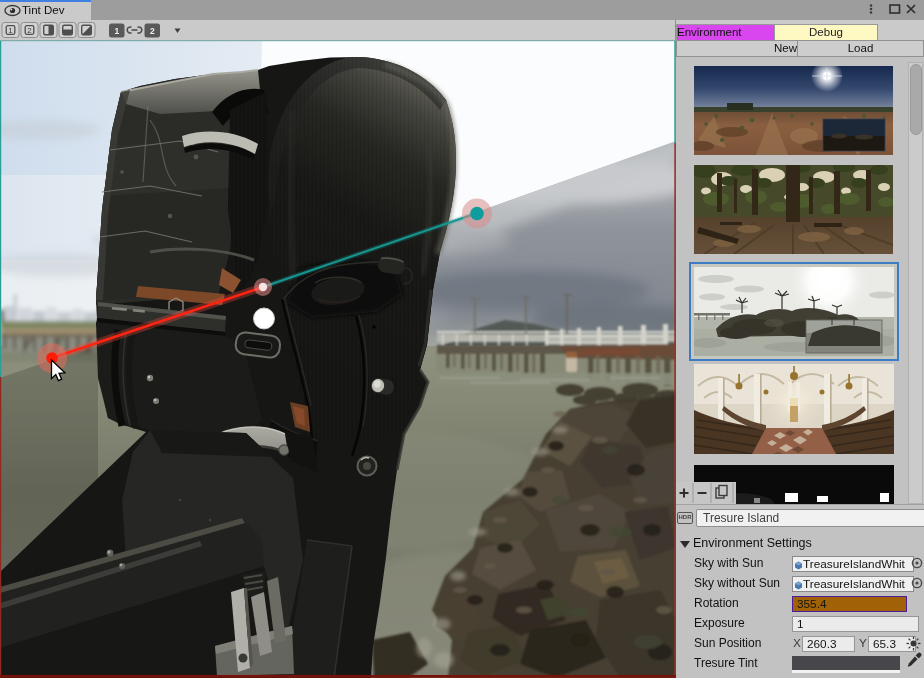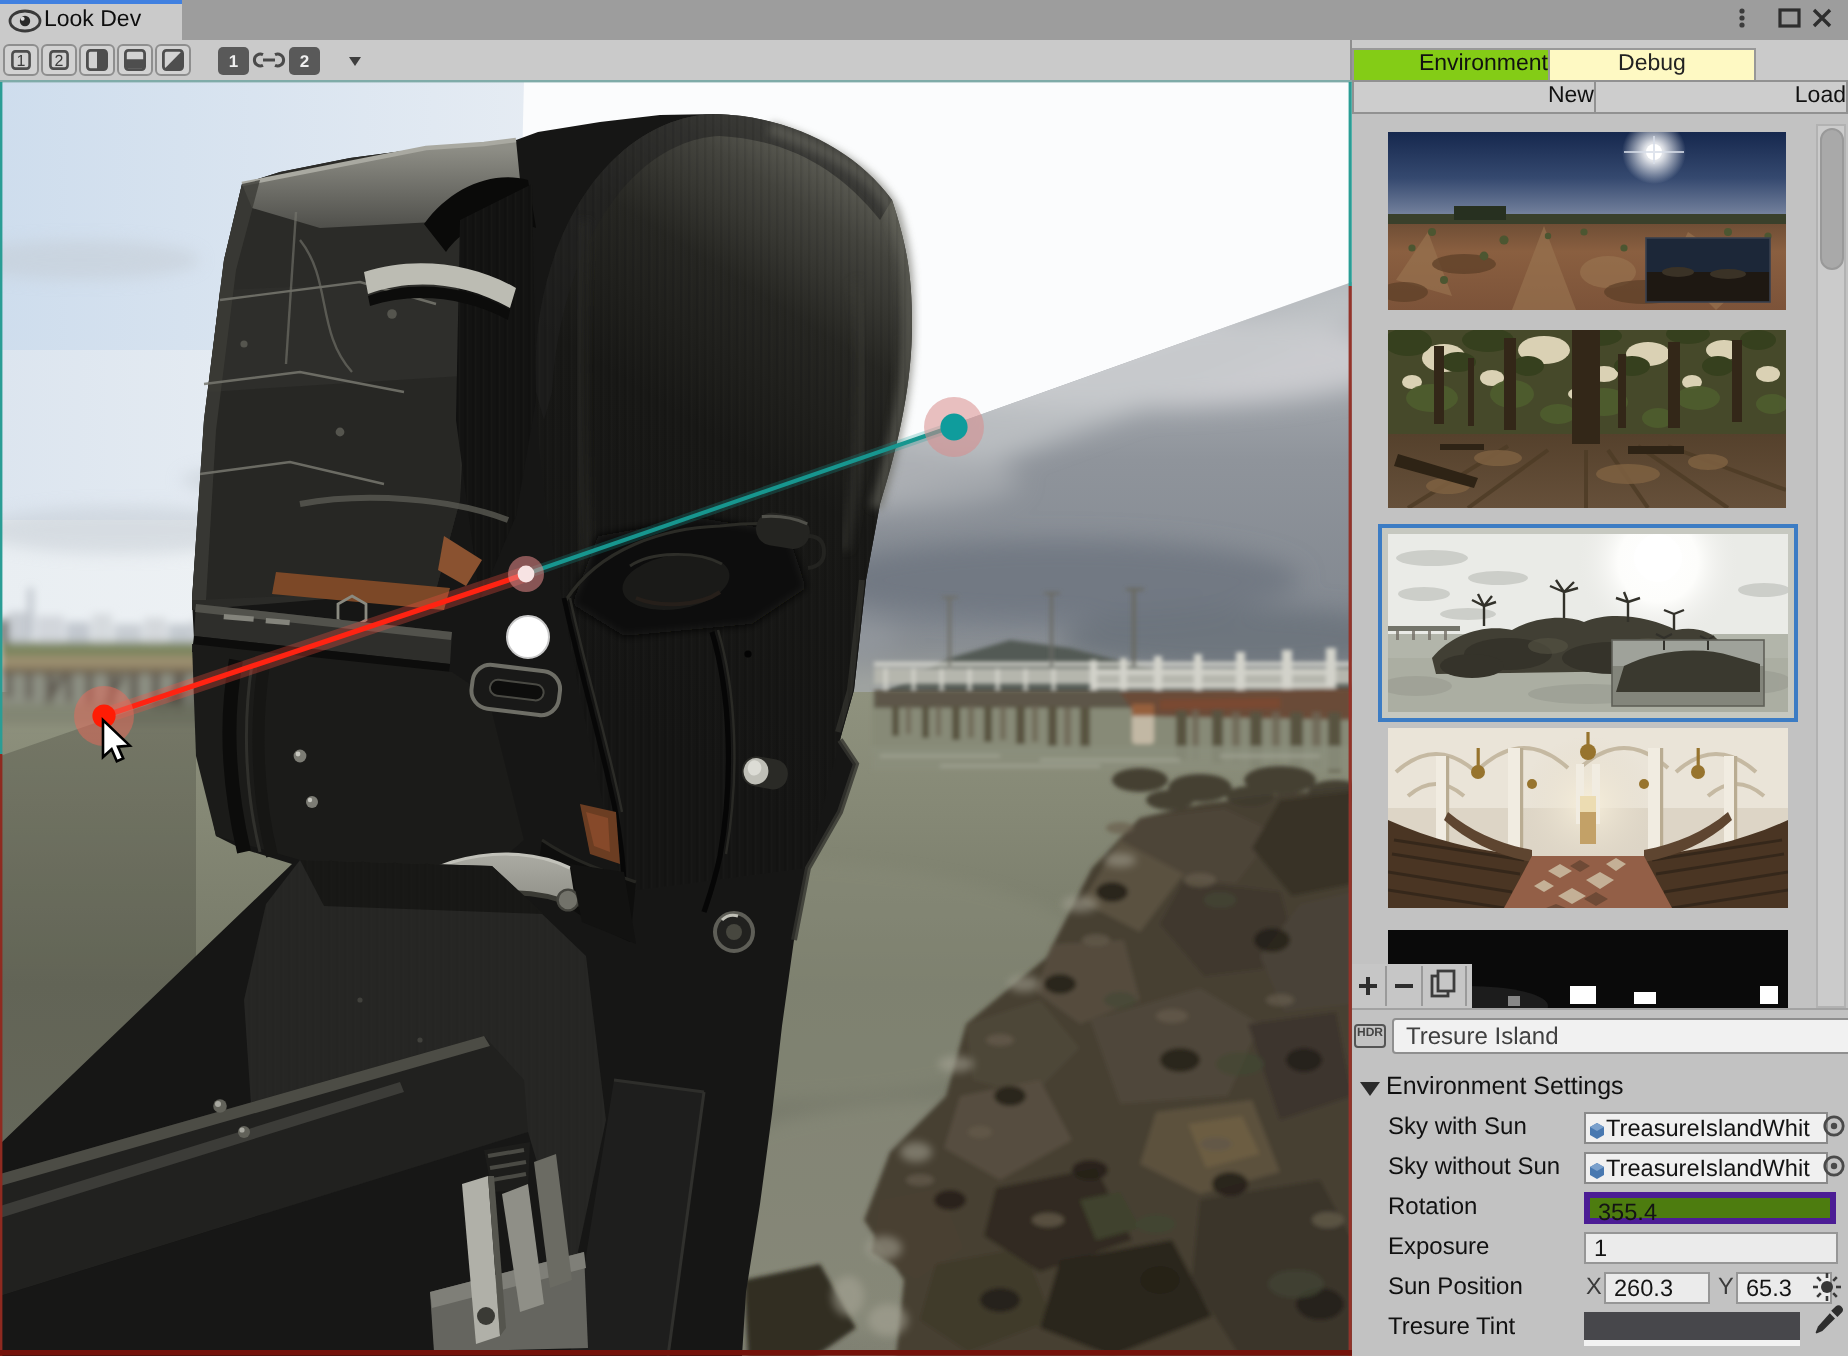--- a/index.html
+++ b/index.html
@@ -8,21 +8,21 @@
 </style></head>
 <body>
 
 <div class="abs" style="left:0;top:0;width:924px;height:20px;background:#9d9d9d"></div>
 <div class="abs" style="left:0;top:0;width:91px;height:20px;background:#cacaca;border-top:2px solid #4080e0;box-sizing:border-box"></div>
 <svg class="abs" style="left:4px;top:4px" width="17" height="13" viewBox="0 0 17 13">
   <ellipse cx="8.5" cy="6.5" rx="7.5" ry="5" fill="none" stroke="#3a3a3a" stroke-width="1.4"></ellipse>
   <circle cx="8.5" cy="6.5" r="2.6" fill="#2a2a2a"></circle>
   <circle cx="7.3" cy="5.4" r="1" fill="#ddd"></circle>
 </svg>
-<div class="abs" style="left:22px;top:3.5px;font-size:11.5px;color:#0e0e0e">Look Dev</div>
+<div class="abs" style="left:22px;top:3.5px;font-size:11.5px;color:#0e0e0e">Tint Dev</div>
 
 <svg class="abs" style="left:866px;top:2px" width="56" height="14" viewBox="0 0 56 14">
   <circle cx="5" cy="3.5" r="1.3" fill="#3c3c3c"></circle>
     <circle cx="5" cy="7" r="1.3" fill="#3c3c3c"></circle>
     <circle cx="5" cy="10.5" r="1.3" fill="#3c3c3c"></circle>
   <rect x="24" y="3" width="9.5" height="8" fill="none" stroke="#2e2e2e" stroke-width="1.6"></rect>
   <path d="M41,3 L49,11 M49,3 L41,11" stroke="#2e2e2e" stroke-width="1.7"></path>
 </svg>
 
 <div class="abs" style="left:0;top:20px;width:924px;height:20px;background:#cacaca"></div>
@@ -45,28 +45,28 @@
     <path d="M91,5.5 v7.8 a1.5,1.5 0 0 1 -1.5,1.5 h-7.6 z" fill="#4e4e4e"></path>
     <rect x="109" y="3.5" width="15.5" height="14" rx="2.5" fill="#595959"></rect>
     <text x="116.8" y="13.7" font-family="Liberation Sans" font-size="8.5" font-weight="bold" fill="#efefef" text-anchor="middle">1</text>
     <path d="M131.5,7.3 a3,3 0 1 0 0,5.4 M137.5,7.3 a3,3 0 1 1 0,5.4 M131.5,10 h6" stroke="#4a4a4a" stroke-width="1.5" fill="none"></path>
     <rect x="144.5" y="3.5" width="15.5" height="14" rx="2.5" fill="#595959"></rect>
     <text x="152.3" y="13.7" font-family="Liberation Sans" font-size="8.5" font-weight="bold" fill="#efefef" text-anchor="middle">2</text>
     <path d="M174.5,8.5 l6,0 l-3,4.5 z" fill="#3e3e3e"></path>
   </g>
 </svg>
 
-<div class="abs" style="left:676px;top:24px;width:99px;height:16px;background:#84cc16;border:1px solid #989898;border-bottom:none;box-sizing:border-box;text-align:right;font-size:11.5px;color:#111;line-height:15px">Environment</div>
+<div class="abs" style="left:676px;top:24px;width:99px;height:16px;background:#d946ef;border:1px solid #989898;border-bottom:none;box-sizing:border-box;text-align:left;font-size:11.5px;color:#111;line-height:15px">Environment</div>
 <div class="abs" style="left:775px;top:24px;width:103px;height:16px;background:#fef9c3;border:1px solid #989898;border-bottom:none;border-left:none;box-sizing:border-box;text-align:center;font-size:11.5px;color:#222;line-height:15px">Debug</div>
 
 <div class="abs" style="left:676px;top:40px;width:248px;height:638px;background:#c2c2c2"></div>
 <div class="abs" style="left:675px;top:20px;width:1px;height:658px;background:#8e8e8e"></div>
 
 <div class="abs" style="left:676px;top:40px;width:122px;height:17px;background:#cdcdcd;border:1px solid #919191;box-sizing:border-box;text-align:right;font-size:11.5px;color:#111;line-height:15px">New</div>
-<div class="abs" style="left:797px;top:40px;width:127px;height:17px;background:#cdcdcd;border:1px solid #919191;box-sizing:border-box;text-align:right;font-size:11.5px;color:#111;line-height:15px">Load</div>
+<div class="abs" style="left:797px;top:40px;width:127px;height:17px;background:#cdcdcd;border:1px solid #919191;box-sizing:border-box;text-align:center;font-size:11.5px;color:#111;line-height:15px">Load</div>
 
 <svg class="abs" style="left:694px;top:66px" width="199" height="89" viewBox="0 0 199 89">
   <defs>
     <linearGradient id="t1sky" x1="0" y1="0" x2="0" y2="1">
       <stop offset="0" stop-color="#16284e"></stop>
         <stop offset="0.5" stop-color="#35496f"></stop>
         <stop offset="0.85" stop-color="#6c7a97"></stop>
         <stop offset="1" stop-color="#8e97ab"></stop>
     </linearGradient>
     <linearGradient id="t1gnd" x1="0" y1="0" x2="0" y2="1">
@@ -382,21 +382,21 @@
       <path d="M4.5,0.5 L8,2.5 L4.5,4.5 L1,2.5 Z" fill="#7aa0cc"></path>
     </svg>
   <div class="abs" style="left:10px;top:0px;font-size:11.8px;color:#141414;line-height:14.5px">TreasureIslandWhit</div>
 </div>
 <svg class="abs" style="left:911px;top:577px" width="12" height="12" viewBox="0 0 12 12">
     <circle cx="6" cy="6" r="4.6" fill="none" stroke="#4a4a4a" stroke-width="1.4"></circle>
     <circle cx="6" cy="6" r="1.6" fill="#4a4a4a"></circle>
   </svg>
 
 <div class="abs lbl" style="left:694px;top:596px">Rotation</div>
-<div class="abs" style="left:792px;top:595.5px;width:126px;height:16px;background:#4d7c0f;border:3px solid #4c1d95;box-sizing:border-box;font-size:11.8px;color:#141414;line-height:14px;padding-left:4px">355.4</div>
+<div class="abs" style="left:792px;top:595.5px;width:115px;height:16px;background:#a16207;border:1px solid #4c1d95;box-sizing:border-box;font-size:11.8px;color:#141414;line-height:14px;padding-left:4px">355.4</div>
 
 <div class="abs lbl" style="left:694px;top:616px">Exposure</div>
 <div class="abs" style="left:792px;top:615.5px;width:127px;height:16px;background:#ebebeb;border:1px solid #969696;box-sizing:border-box;font-size:11.8px;color:#141414;line-height:14px;padding-left:4px">1</div>
 
 <div class="abs lbl" style="left:694px;top:636px">Sun Position</div>
 <div class="abs" style="left:793px;top:636px;font-size:11.8px;color:#3a3a3a">X</div>
 <div class="abs" style="left:802px;top:635.5px;width:53px;height:16px;background:#ebebeb;border:1px solid #969696;box-sizing:border-box;font-size:11.8px;color:#141414;line-height:14px;padding-left:4px">260.3</div>
 <div class="abs" style="left:859px;top:636px;font-size:11.8px;color:#3a3a3a">Y</div>
 <div class="abs" style="left:868px;top:635.5px;width:48px;height:16px;background:#ebebeb;border:1px solid #969696;box-sizing:border-box;font-size:11.8px;color:#141414;line-height:14px;padding-left:4px">65.3</div>
 <svg class="abs" style="left:906px;top:636px" width="15" height="15" viewBox="0 0 15 15">

